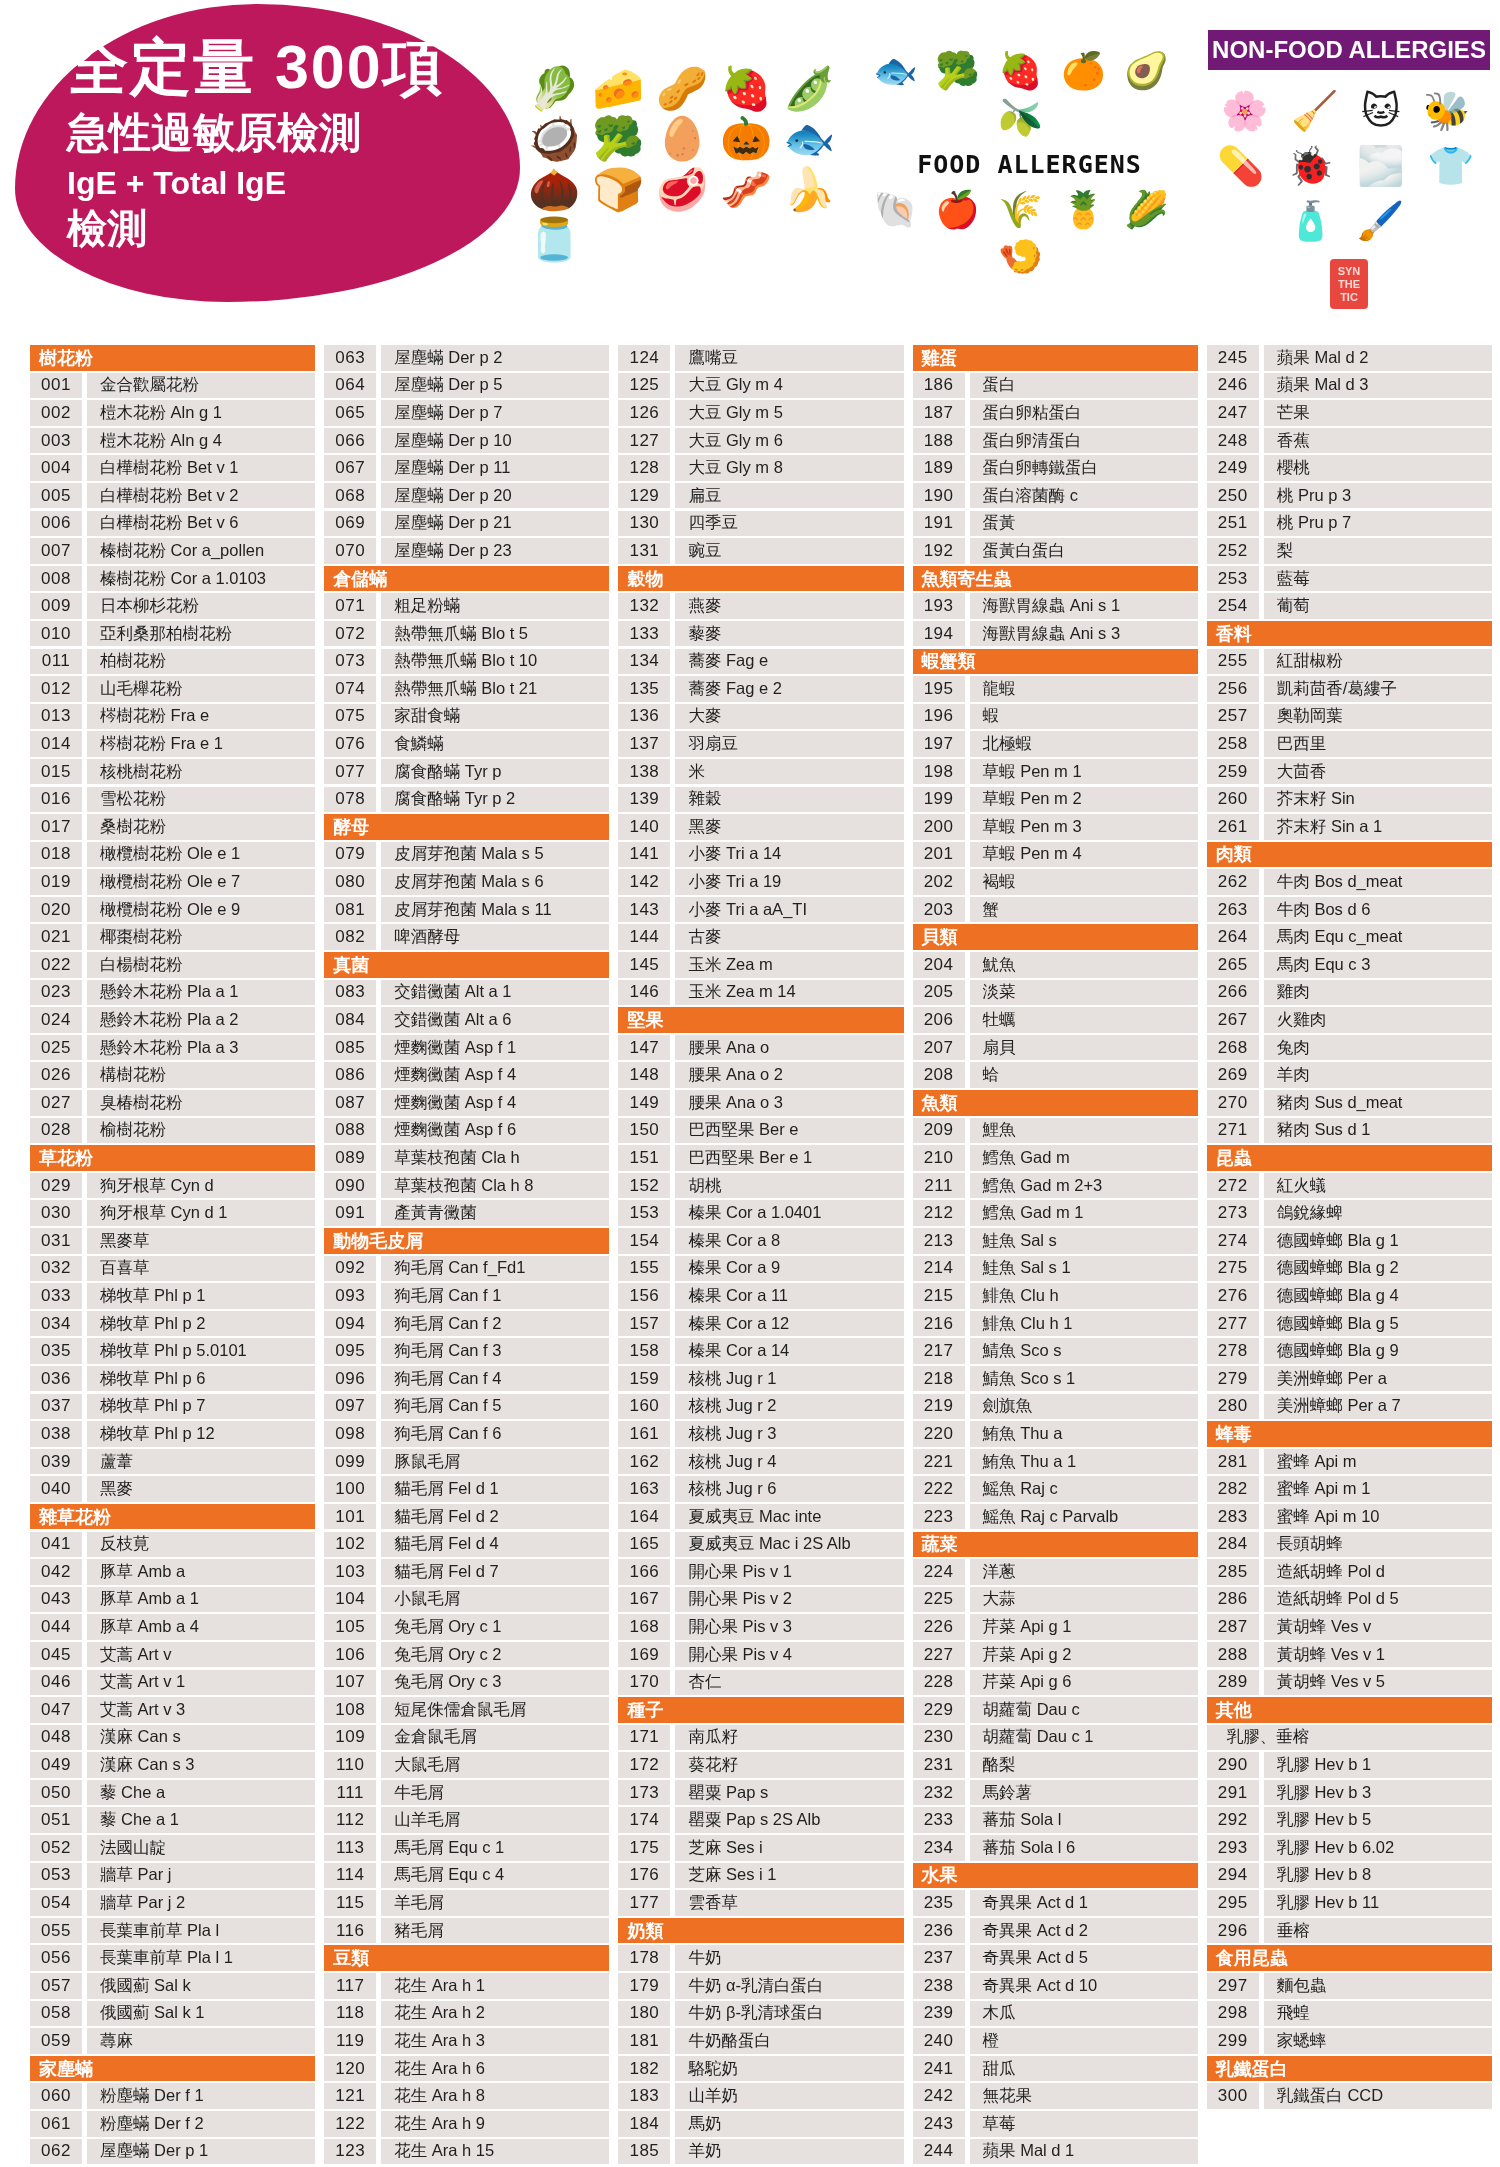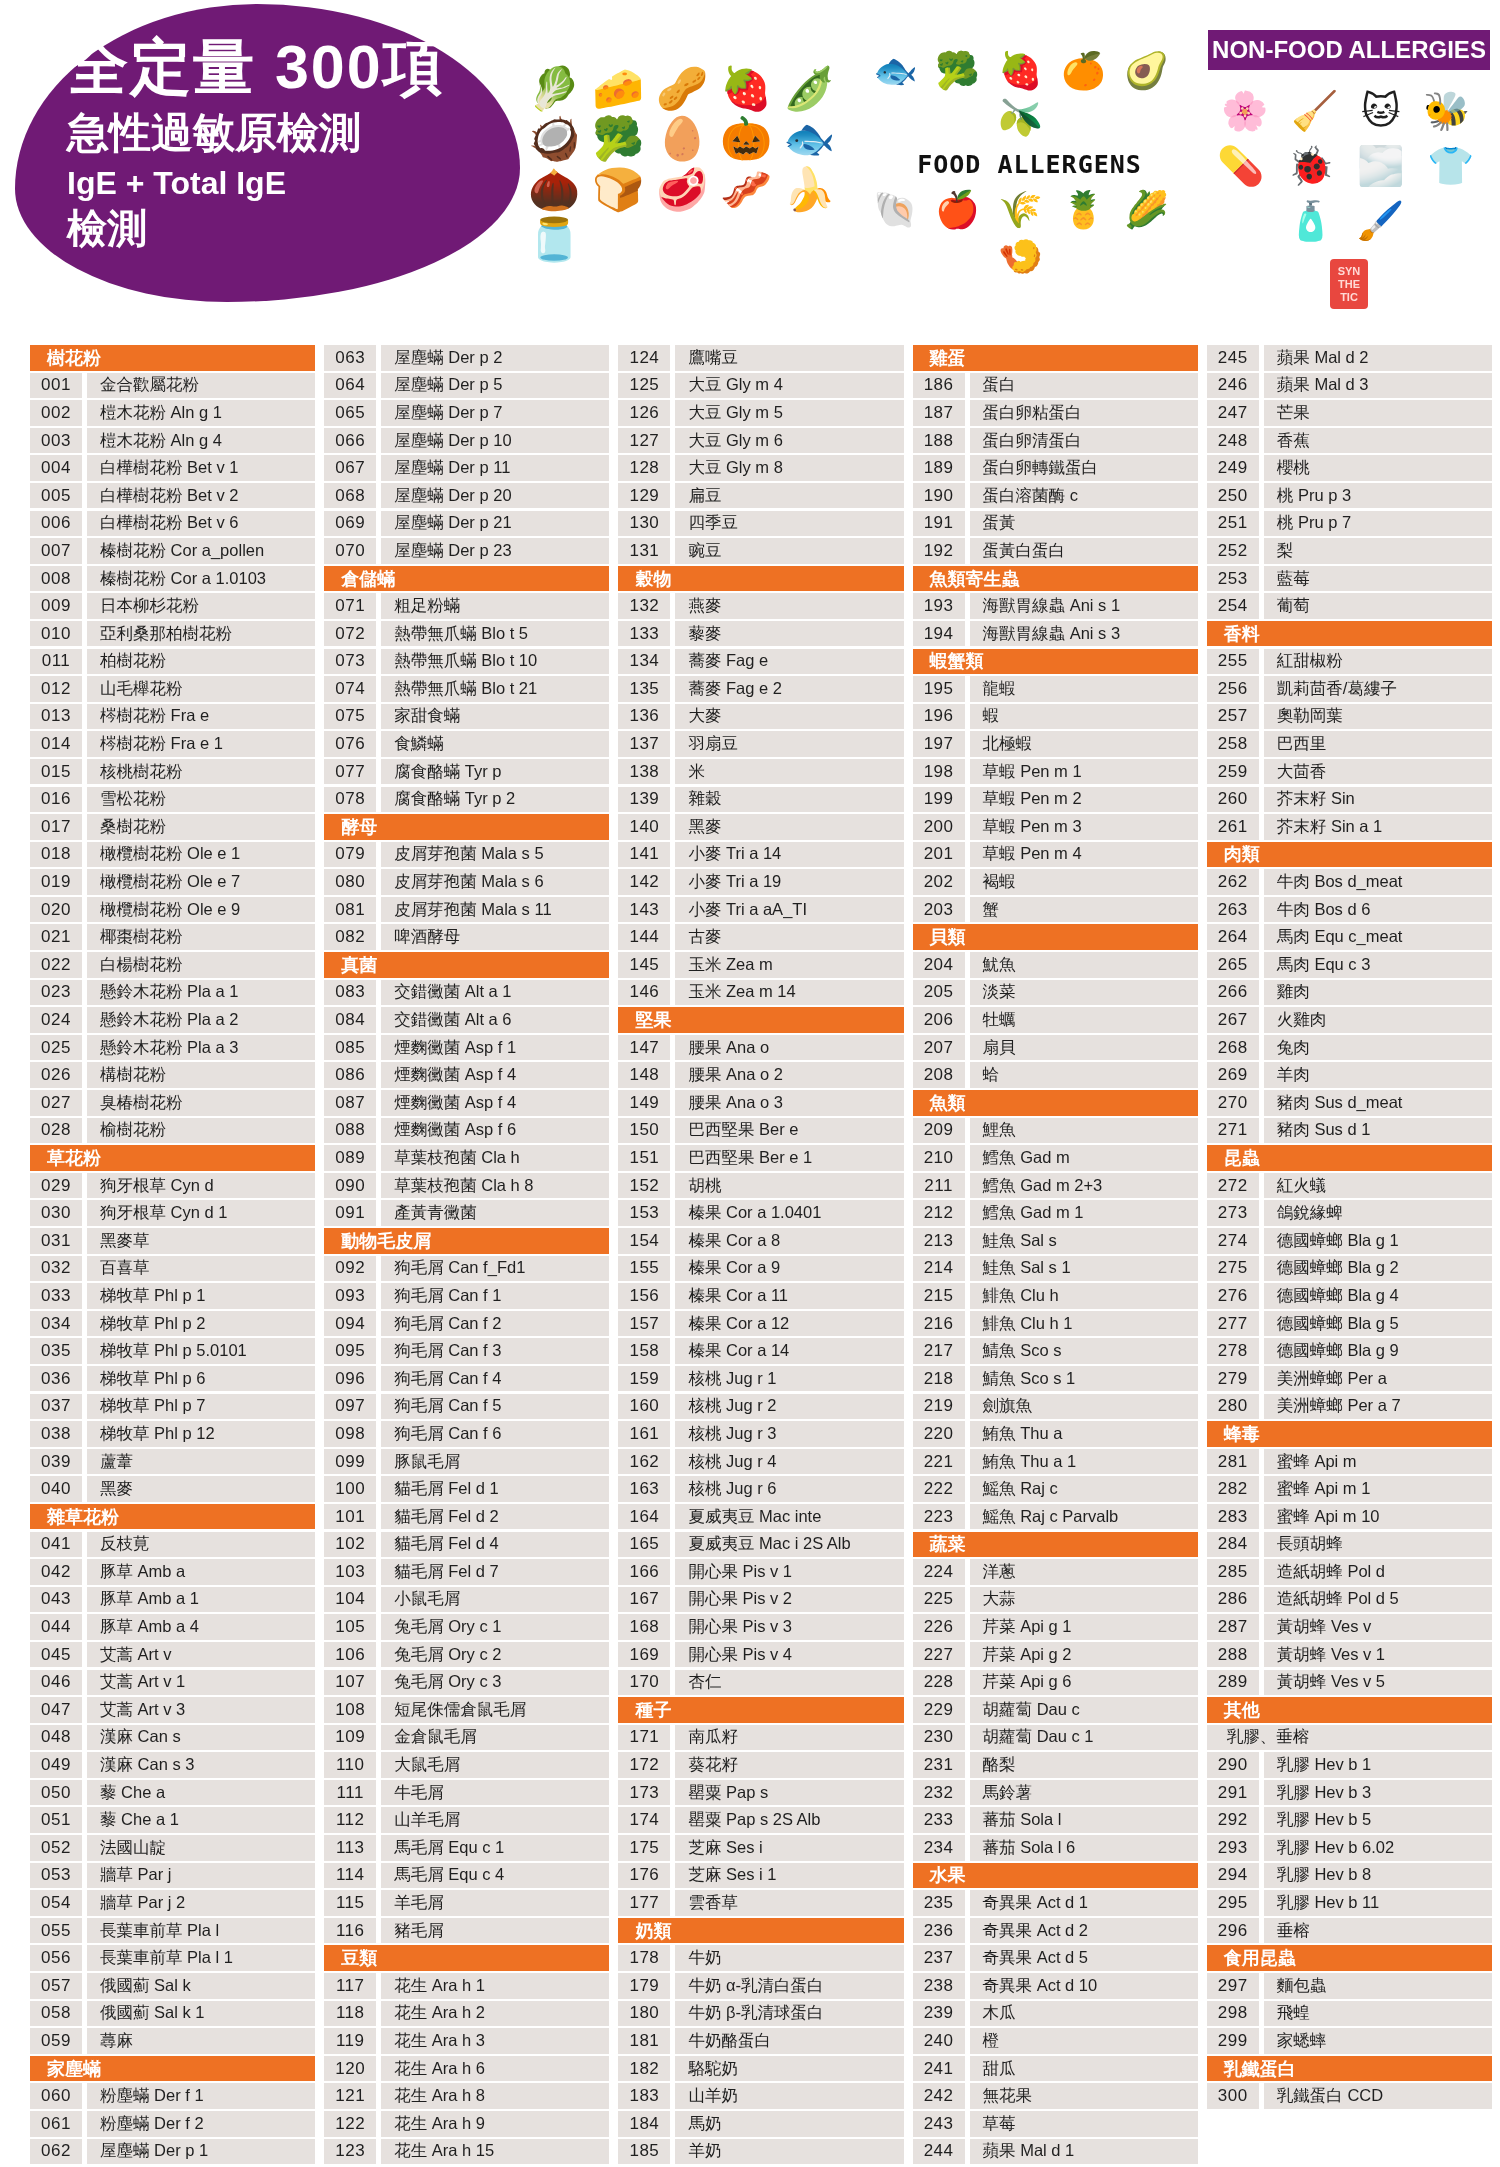--- a/index.html
+++ b/index.html
@@ -1,20 +1,20 @@
 <!DOCTYPE html>
 <html><head>
 <meta charset="utf-8">
 <style>
   html,body{margin:0;padding:0;background:#ffffff;}
   body{width:1500px;height:2167px;position:relative;font-family:"Liberation Sans","DejaVu Sans",sans-serif;color:#1f1f1f;}
 
   
   .top-area{position:absolute;left:0;top:0;width:1500px;height:340px;}
-  .title-blob{position:absolute;left:15px;top:4px;width:505px;height:298px;background:#701a75;
+  .title-blob{position:absolute;left:15px;top:4px;width:505px;height:298px;background:#be185d;
     border-radius:48% 52% 58% 42% / 62% 55% 45% 38%;}
   .title-inner{padding:30px 0 0 52px;color:#ffffff;}
   .t-line1{font-size:61px;font-weight:bold;letter-spacing:2px;line-height:1.1;}
   .t-line2{font-size:42px;font-weight:bold;line-height:1.25;margin-top:6px;}
   .t-line3{font-size:32px;font-weight:bold;line-height:1.2;margin-top:4px;}
   .t-line4{font-size:40px;font-weight:bold;line-height:1.2;margin-top:2px;}
 
   .illu-card{position:absolute;top:12px;height:305px;background:#ffffff;overflow:hidden;}
   .food-collage{left:528px;width:315px;display:flex;flex-wrap:wrap;align-content:center;justify-content:center;gap:4px 10px;font-size:42px;line-height:1.2;}
   .doodle-card{left:862px;width:322px;display:flex;flex-direction:column;justify-content:center;align-items:center;gap:8px;}
@@ -26,21 +26,21 @@
     padding:6px 10px;white-space:nowrap;letter-spacing:0px;}
   .nonfood-emojis{margin-top:14px;font-size:38px;letter-spacing:6px;text-align:center;line-height:1.45;}
   .tshirt-tag{margin-top:10px;background:#e8473f;color:#ffd9d6;font-size:11px;line-height:1.15;
     padding:6px 8px;border-radius:4px;text-align:center;white-space:pre-line;font-weight:bold;}
 
   
   .list{position:absolute;left:30px;top:345px;width:1462px;display:grid;
     grid-template-columns:repeat(5,1fr);column-gap:9px;}
   .col{display:block;}
   .row{height:25.5px;margin-bottom:2.1px;display:flex;align-items:center;overflow:hidden;}
-  .sec{background:#ee7123;color:#ffffff;font-weight:bold;font-size:18px;padding-left:17px;
+  .sec{background:#ee7123;color:#ffffff;font-weight:bold;font-size:18px;padding-left:9px;
     display:flex;align-items:center;}
   .item .num{width:52px;background:#e6e1de;height:100%;display:flex;align-items:center;
     justify-content:center;font-size:17px;letter-spacing:0.5px;flex:0 0 52px;}
   .item .lbl{flex:1;background:#e6e1de;height:100%;display:flex;align-items:center;
     padding-left:13px;font-size:16.5px;margin-left:5px;white-space:nowrap;}
   .subrow{background:#e6e1de;font-size:16.5px;padding-left:20px;display:flex;align-items:center;}
 </style>
 </head>
 <body>
 

